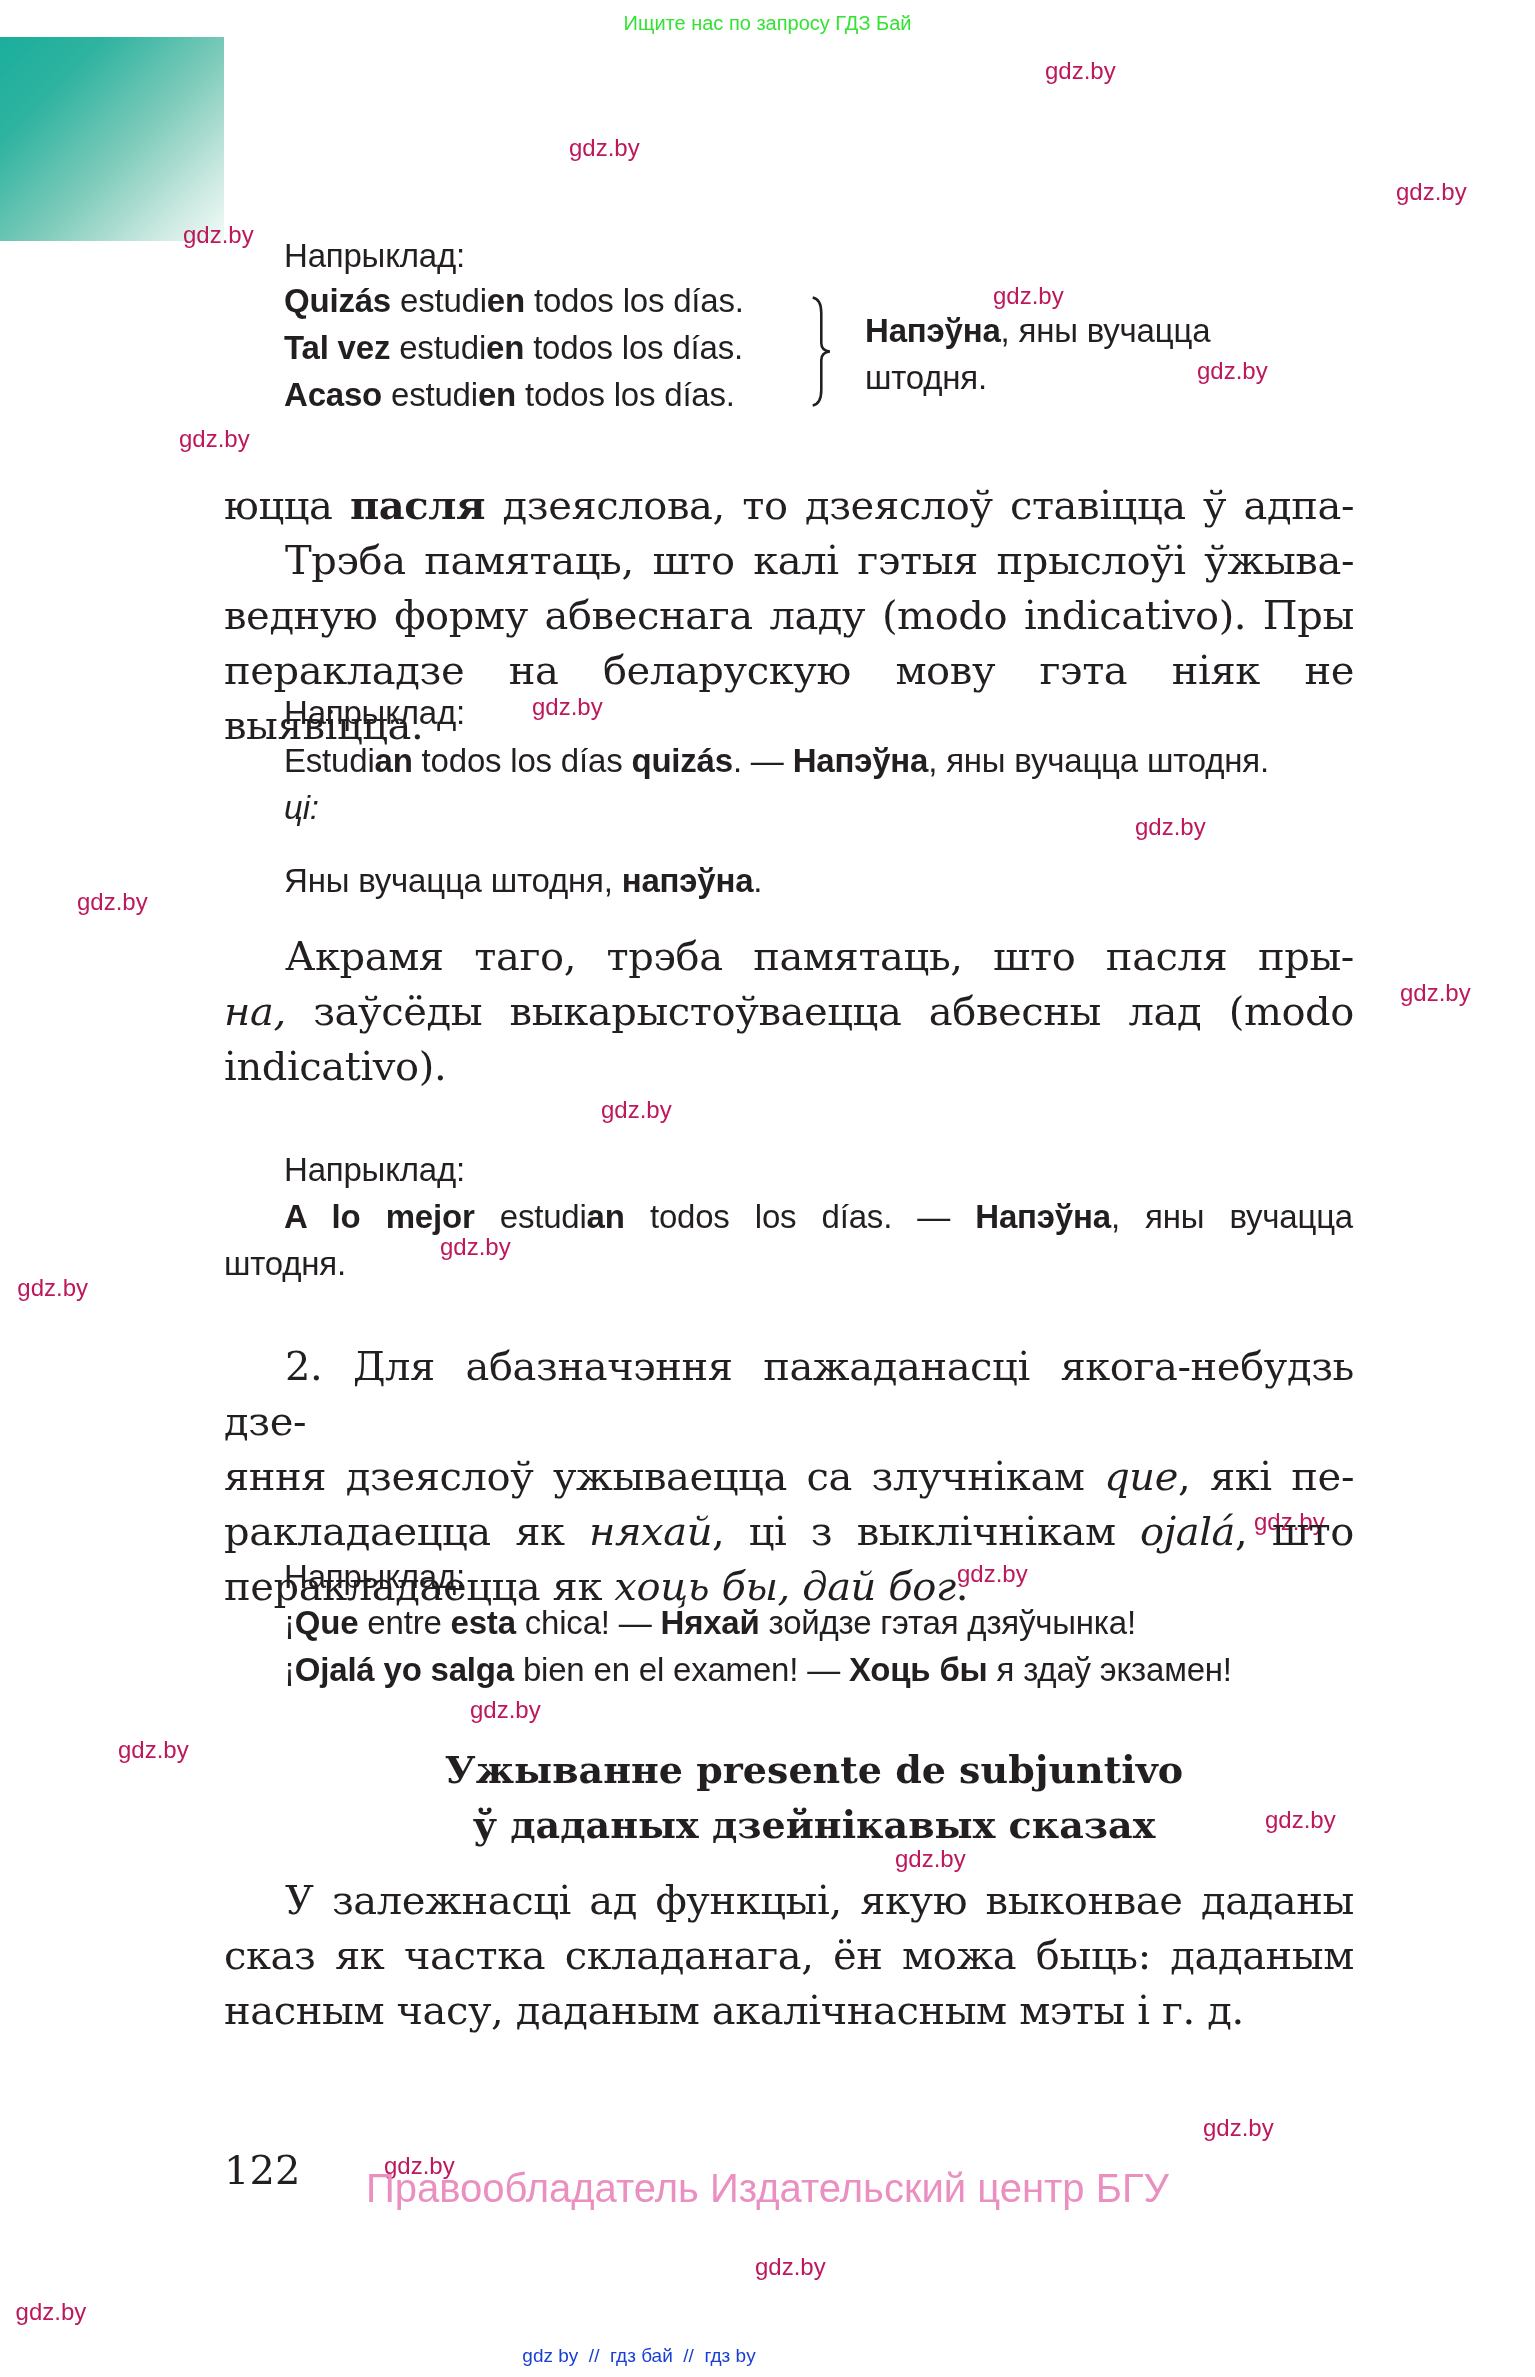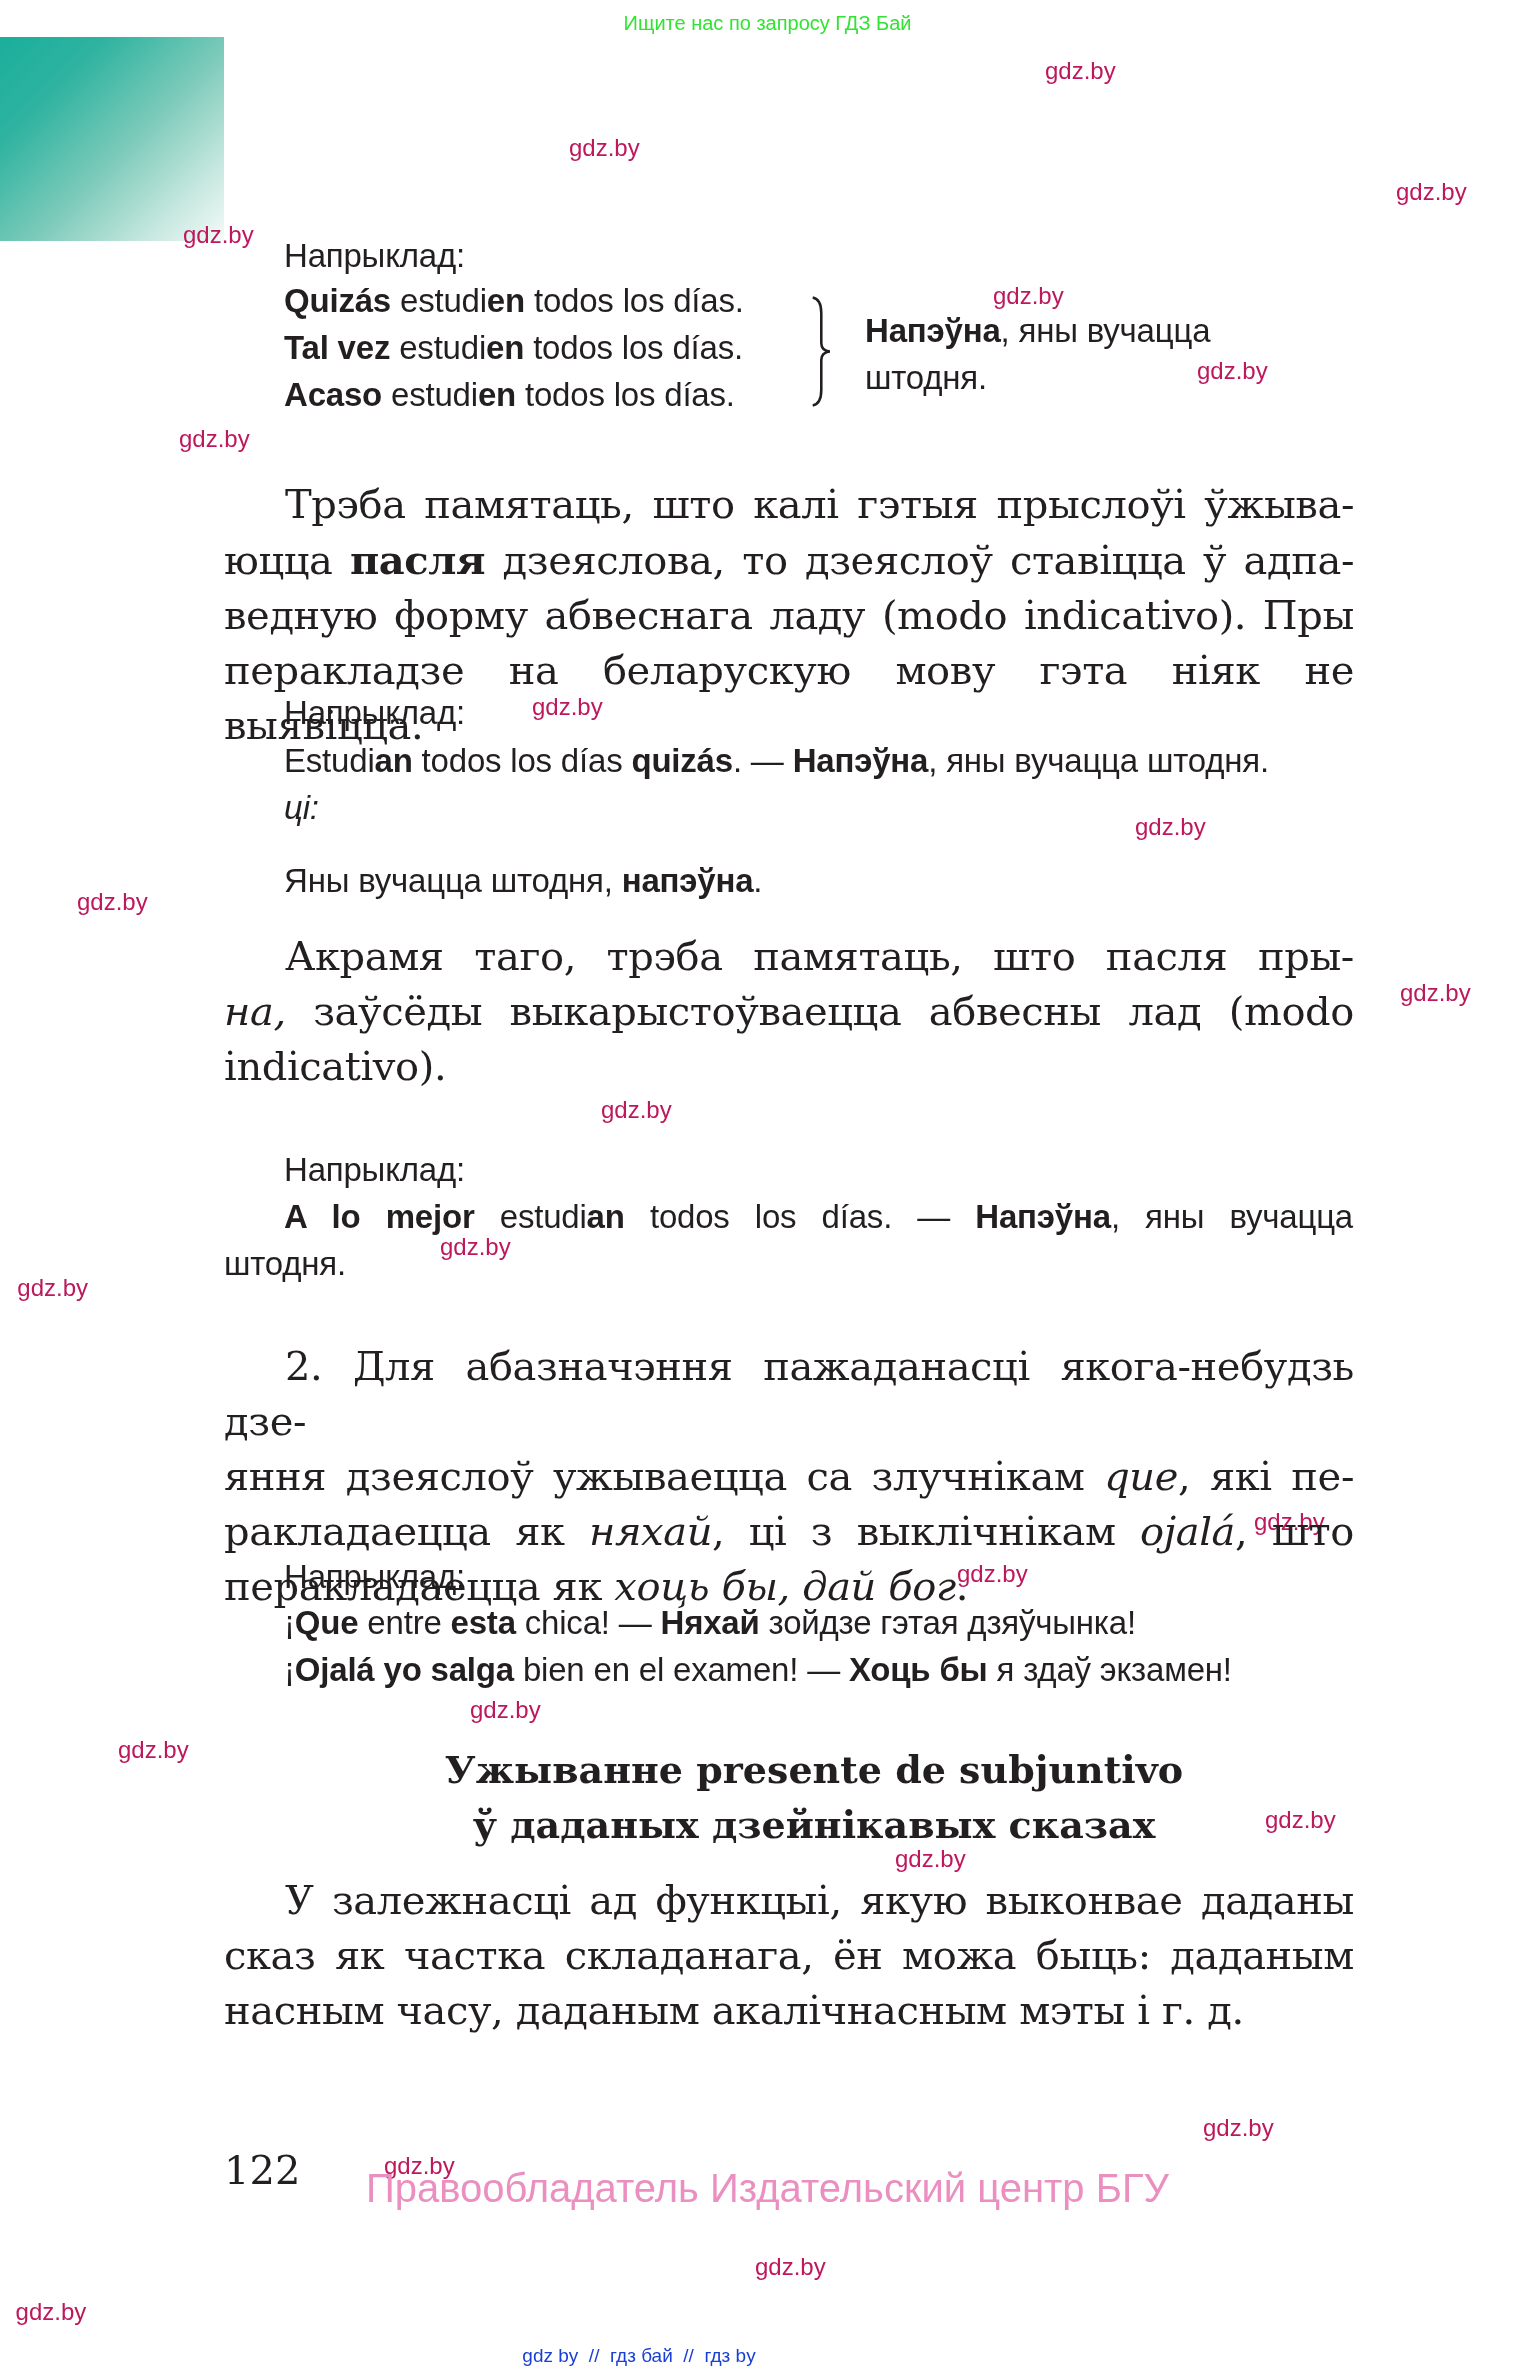--- a/index.html
+++ b/index.html
@@ -71,22 +71,22 @@
 </div>
 <svg id="brace" class="abs" viewBox="0 0 28 130">
   <path d="M2 2 Q12 4 12 20 L12 55 Q12 64 22 65 Q12 66 12 75 L12 110 Q12 126 2 128" fill="none" stroke="#231f20" stroke-width="3"></path>
 </svg>
 <div class="abs sans ex" style="left:865px;top:307px">
   <b>Напэўна</b><span>, яны вучацца</span>
 </div>
 <div class="abs sans ex" style="left:865px;top:354px">штодня.</div>
 
 <div class="abs serif" style="left:224px;top:477px;width:1130px">
+  <div class="body-p"><span>юцца </span><b>пасля</b><span> дзеяслова, то дзеяслоў ставіцца ў адпа-</span></div>
   <div class="body-p" style="text-indent:61px"><span>Трэба памятаць, што калі гэтыя прыслоўі ўжыва-</span></div>
-  <div class="body-p"><span>юцца </span><b>пасля</b><span> дзеяслова, то дзеяслоў ставіцца ў адпа-</span></div>
   <div class="body-p"><span>ведную форму абвеснага ладу (modo indicativo). Пры</span></div>
   <div class="body-p"><span>перакладзе на беларускую мову гэта ніяк не выявіцца.</span></div>
 </div>
 
 <div class="abs sans ex" style="left:284px;top:689px">Напрыклад:</div>
 <div class="abs sans ex" style="left:284px;top:737px">
   <span>Estudi</span><b>an</b><span> todos los días </span><b>quizás</b><span>. — </span><b>Напэўна</b><span>, яны вучацца штодня.</span>
 </div>
 <div class="abs sans ex" style="left:284px;top:784px;font-style:italic">ці:</div>
 <div class="abs sans ex" style="left:284px;top:857px">

